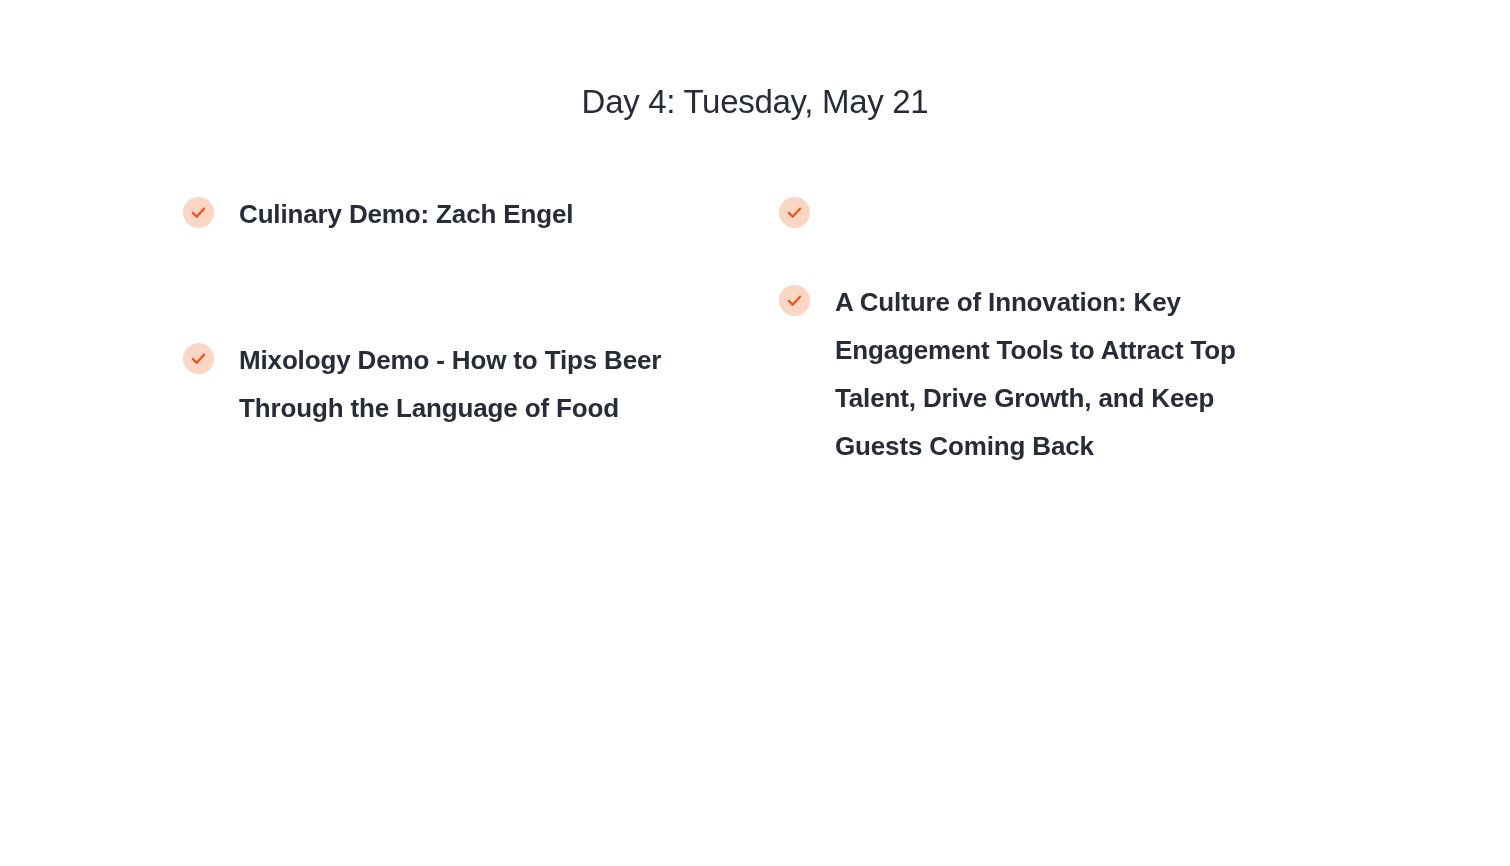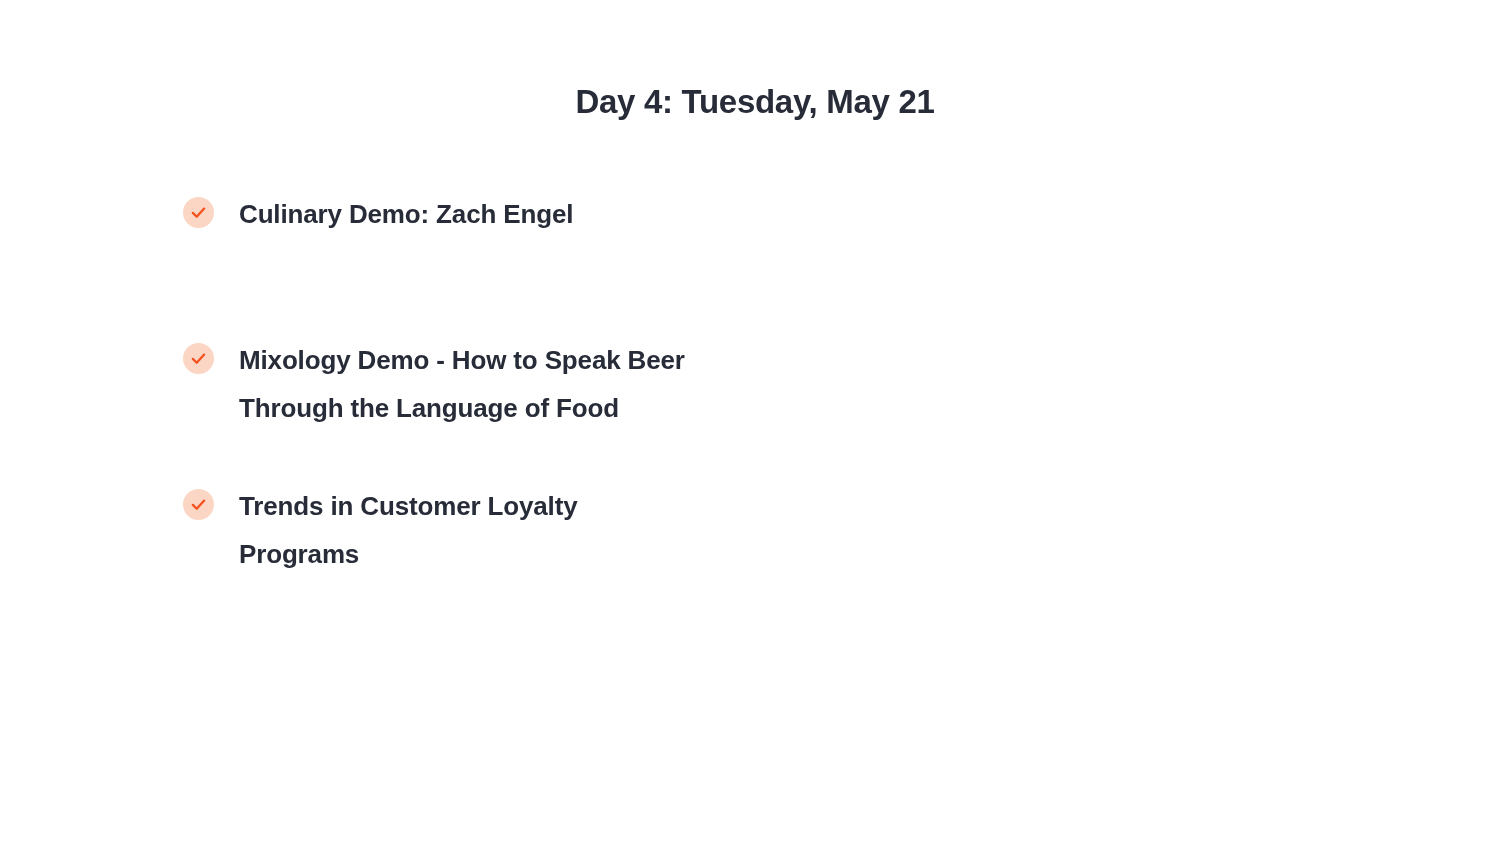--- a/index.html
+++ b/index.html
@@ -27,33 +27,32 @@
 
   
   .day-title {
     position: absolute;
     top: 80px;
     left: 0;
     width: 1510px;
     text-align: center;
     font-size: 33px;
     line-height: 44px;
-    font-weight: bold;
+    font-weight: normal;
     letter-spacing: -0.3px;
     color: #272c38;
   }
 
   
   .columns {
     position: absolute;
     top: 190px;
     left: 183px;
     width: 1160px;
     display: flex;
-    flex-direction: column;
     align-items: flex-start;
   }
 
   .session-column {
     width: 596px;
     display: flex;
     flex-direction: column;
   }
 
   .session-column.col-right {
@@ -130,35 +129,42 @@
         </span>
         <span class="session-title">Culinary Demo: Zach Engel</span>
       </div>
 
       <div class="session-item">
         <span class="check-badge">
           <svg viewBox="0 0 24 24" fill="none" aria-hidden="true">
             <path d="M4 12.5 L9.5 18 L20 6.5" stroke="#f4511e" stroke-width="3.2" stroke-linecap="round" stroke-linejoin="round"></path>
           </svg>
         </span>
-        <span class="session-title">Mixology Demo - How to Speak Beer Through the Language of Food</span>
+        <span class="session-title">Mixology Demo - How to Tips Beer Through the Language of Food</span>
       </div>
 
 
     </div>
 
     <div class="session-column col-right">
 
       <div class="session-item">
         <span class="check-badge">
           <svg viewBox="0 0 24 24" fill="none" aria-hidden="true">
             <path d="M4 12.5 L9.5 18 L20 6.5" stroke="#f4511e" stroke-width="3.2" stroke-linecap="round" stroke-linejoin="round"></path>
           </svg>
         </span>
-        <span class="session-title">Trends in Customer Loyalty Programs</span>
       </div>
 
 
+      <div class="session-item">
+        <span class="check-badge">
+          <svg viewBox="0 0 24 24" fill="none" aria-hidden="true">
+            <path d="M4 12.5 L9.5 18 L20 6.5" stroke="#f4511e" stroke-width="3.2" stroke-linecap="round" stroke-linejoin="round"></path>
+          </svg>
+        </span>
+        <span class="session-title">A Culture of Innovation: Key Engagement Tools to Attract Top Talent, Drive Growth, and Keep Guests Coming Back</span>
+      </div>
 
     </div>
 
   </div>
 </div>
 
 </body></html>

